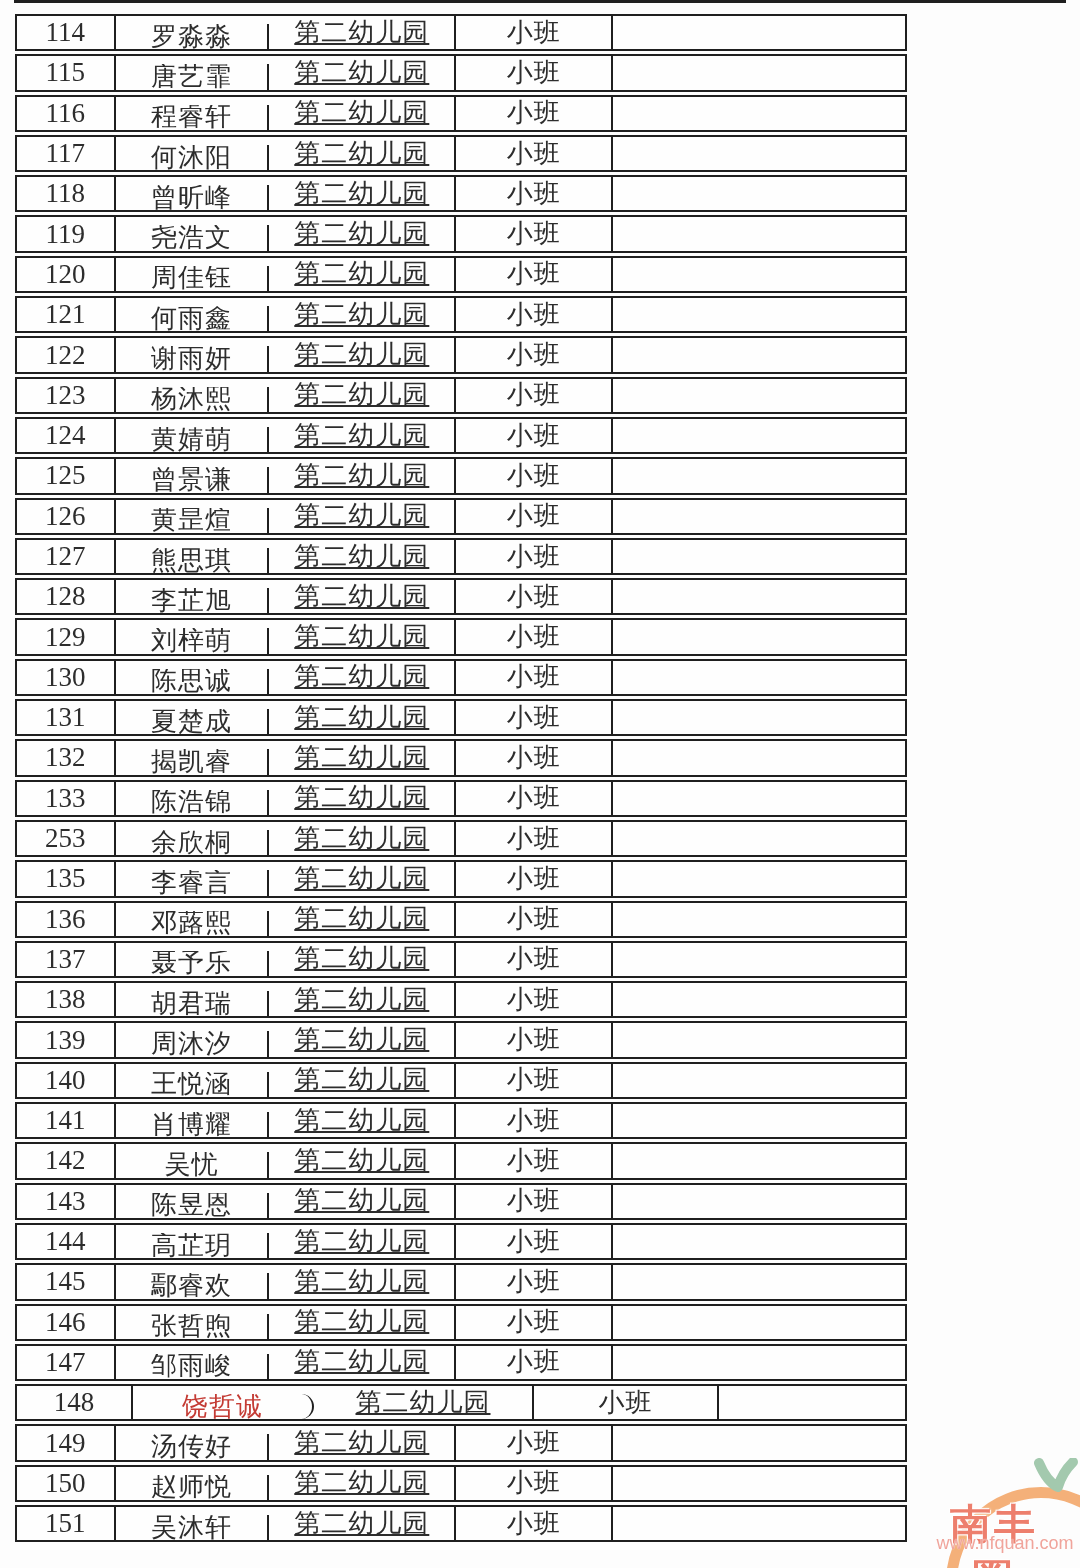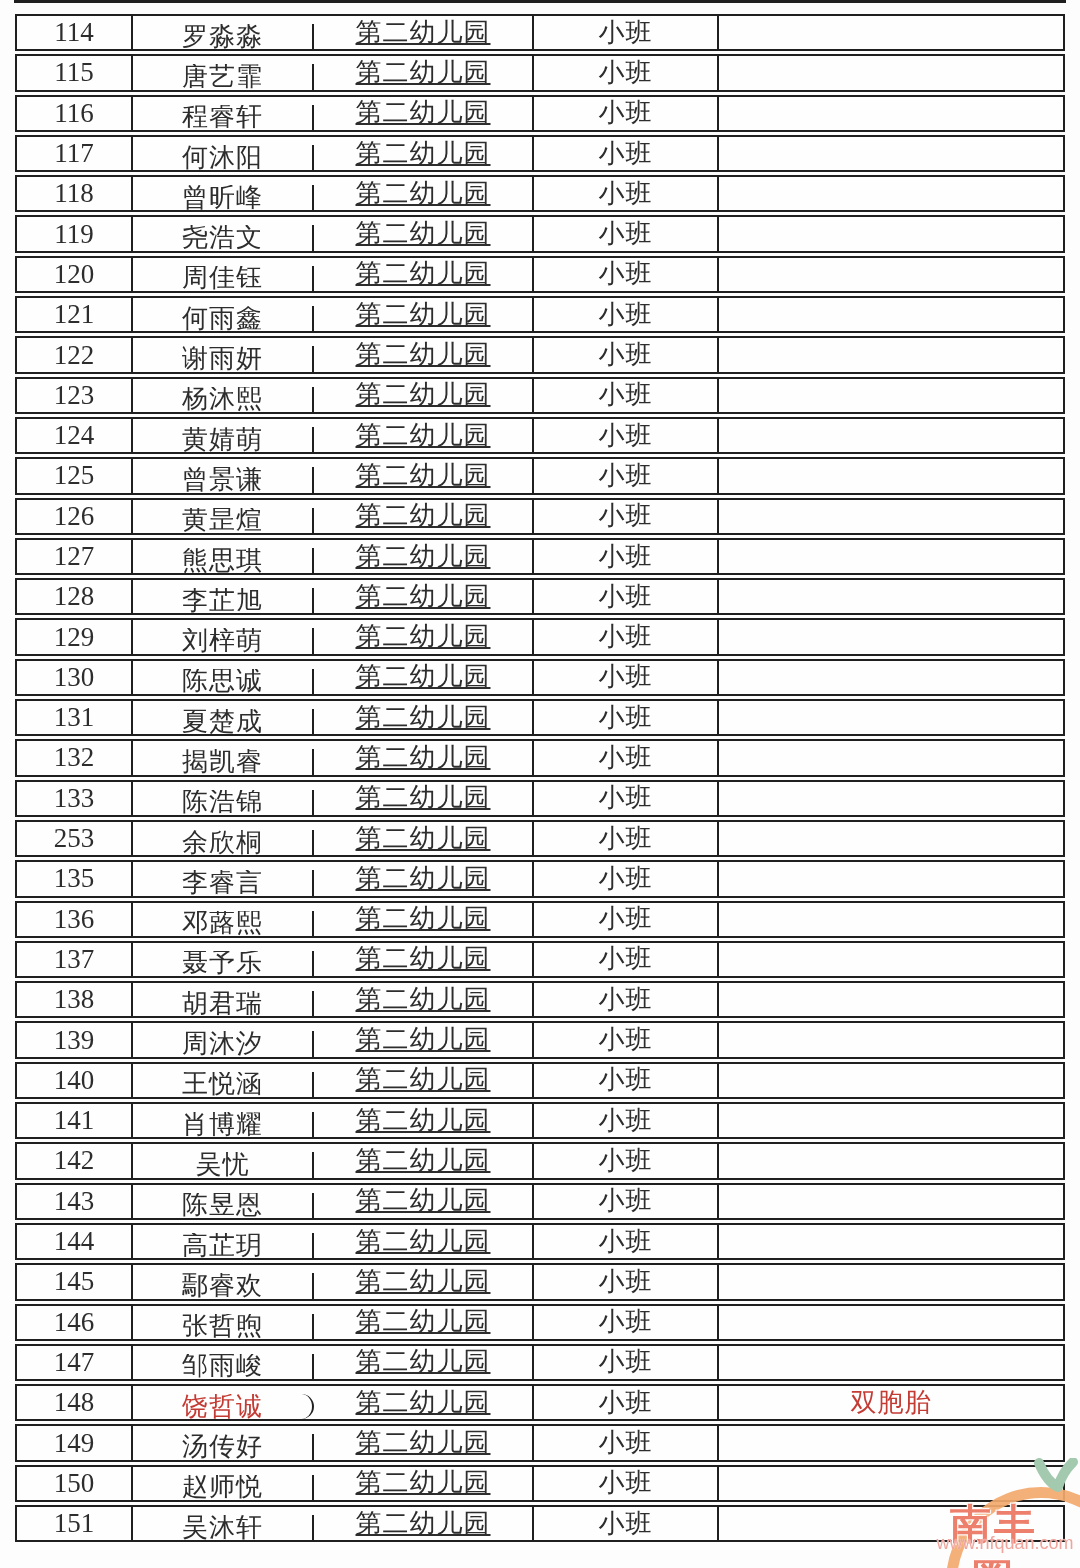--- a/index.html
+++ b/index.html
@@ -13,21 +13,21 @@
   }
   .top-remnant-line {
     position:absolute; left:14px; top:0; width:1052px; height:3px;
     background:#1f1f1f;
   }
   .roster-table {
     position:absolute; left:15px; top:14px; width:1050px;
   }
   .row {
     display:flex;
-    width:1050px;
+    width:892px;
     height:37.3px;
     margin-bottom:3px;
     border:2px solid #1f1f1f;
     background:#fefefe;
   }
   .cell {
     display:flex; align-items:center; justify-content:center;
     font-size:26px;
     line-height:1;
     letter-spacing:1px;
@@ -306,21 +306,20 @@
     <div class="cell c-name">邹雨峻</div>
     <div class="cell c-school">第二幼儿园</div>
     <div class="cell c-grade">小班</div>
     <div class="cell c-remark"></div>
   </div>
     <div class="row red-row" style="">
     <div class="cell c-no">148</div>
     <div class="cell c-name">饶哲诚</div>
     <div class="cell c-school">第二幼儿园</div>
     <div class="cell c-grade">小班</div>
-    <div class="cell c-remark">双胞胎</div>
   </div>
     <div class="row" style="">
     <div class="cell c-no">149</div>
     <div class="cell c-name">汤传好</div>
     <div class="cell c-school">第二幼儿园</div>
     <div class="cell c-grade">小班</div>
     <div class="cell c-remark"></div>
   </div>
     <div class="row" style="">
     <div class="cell c-no">150</div>

